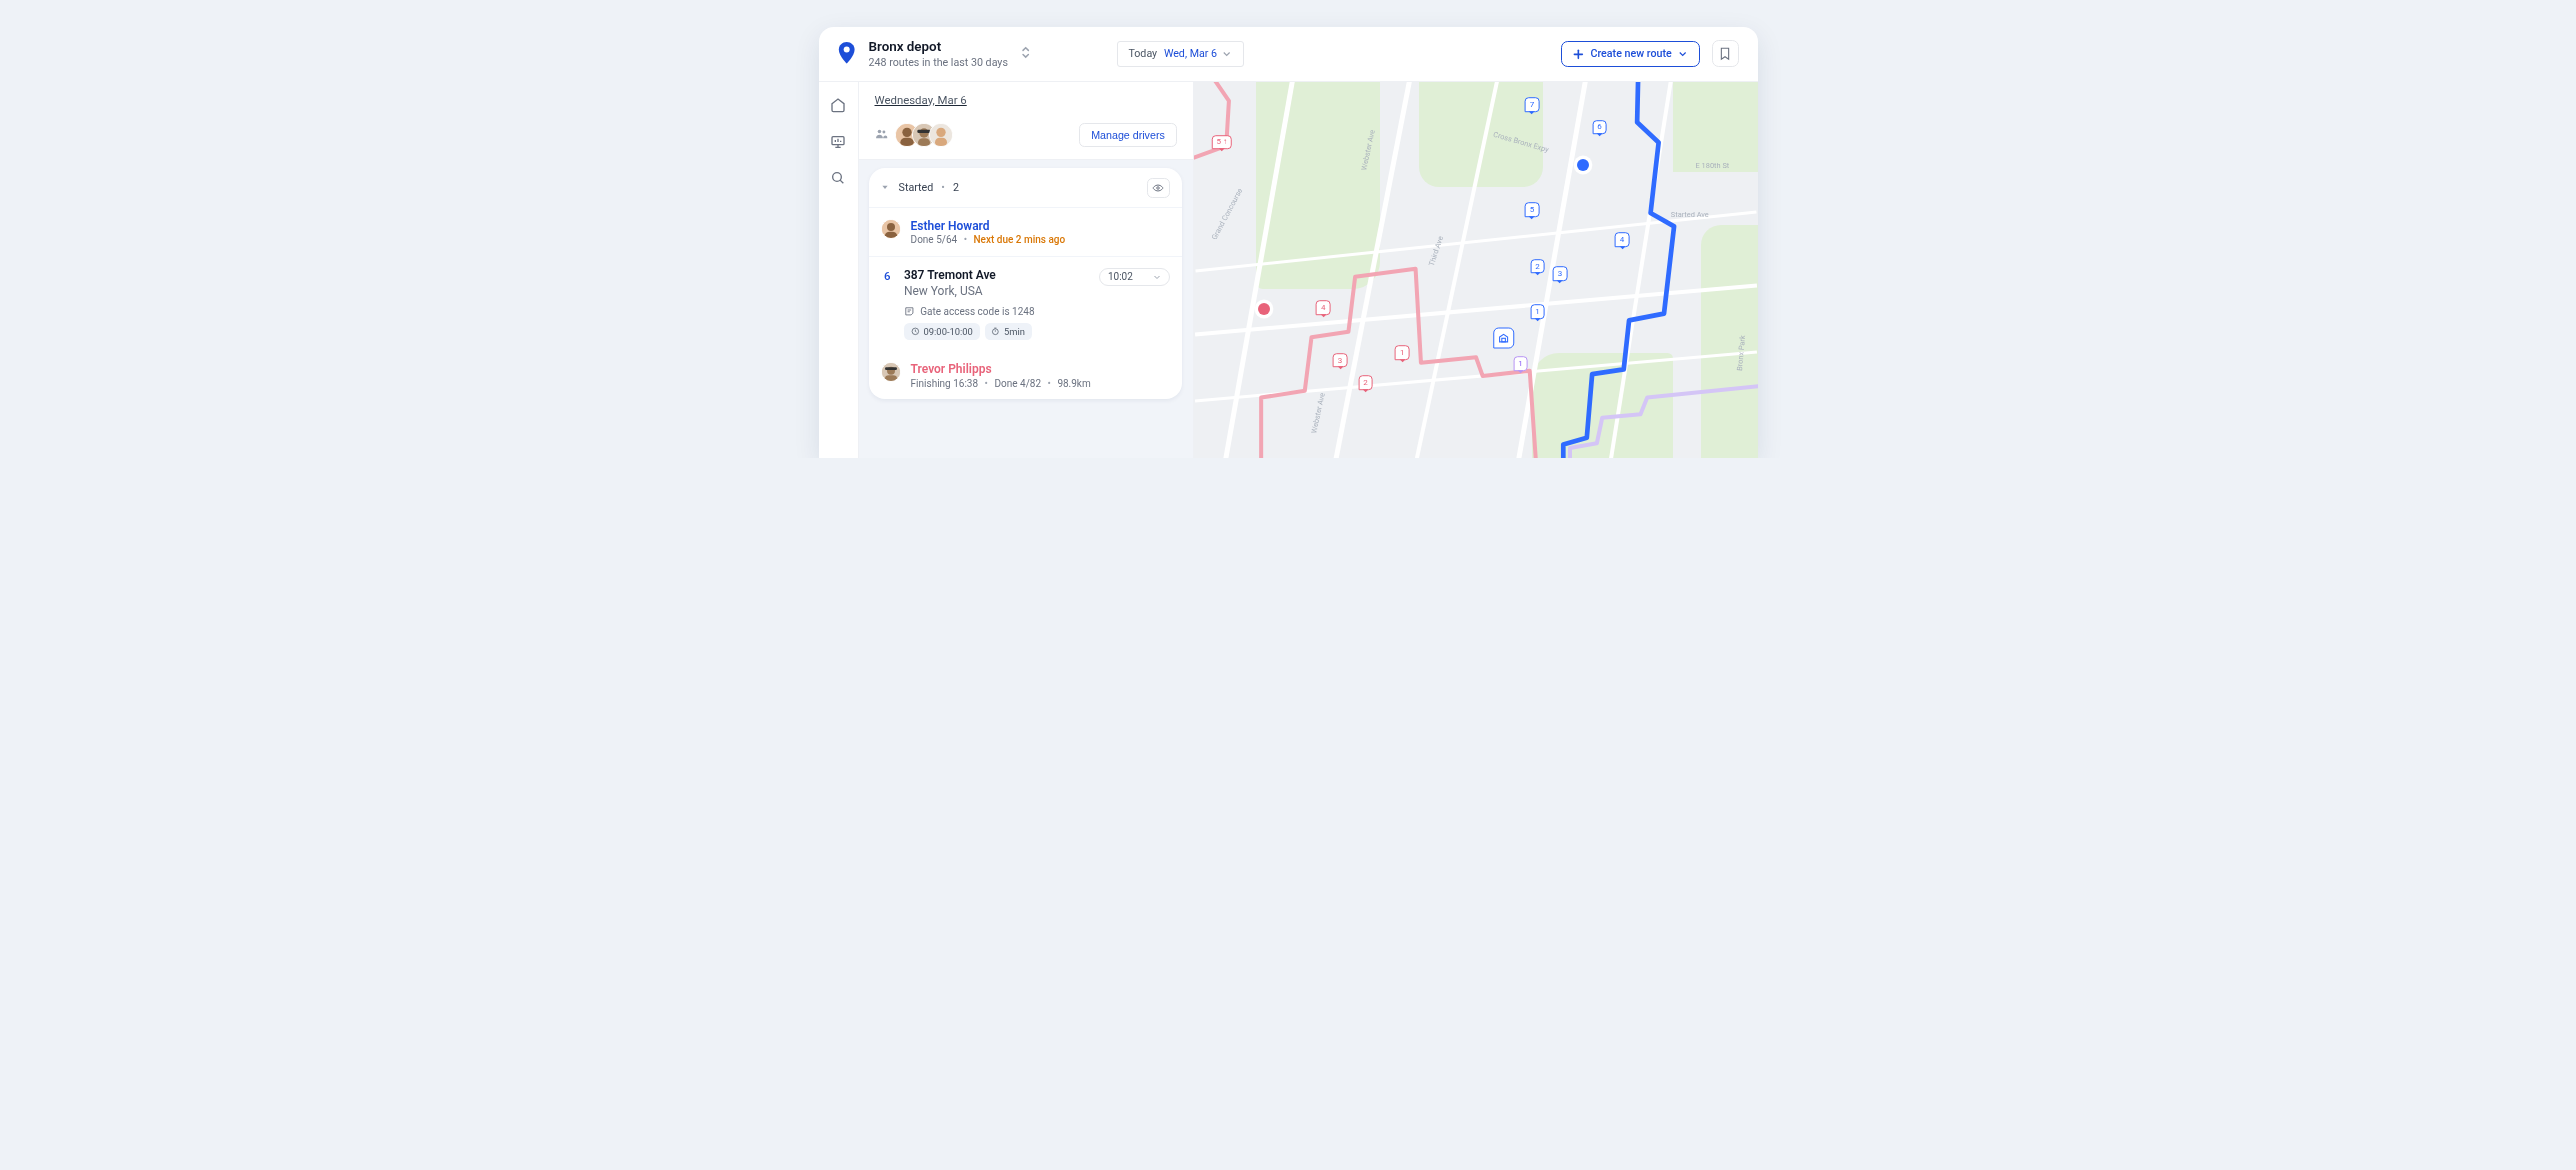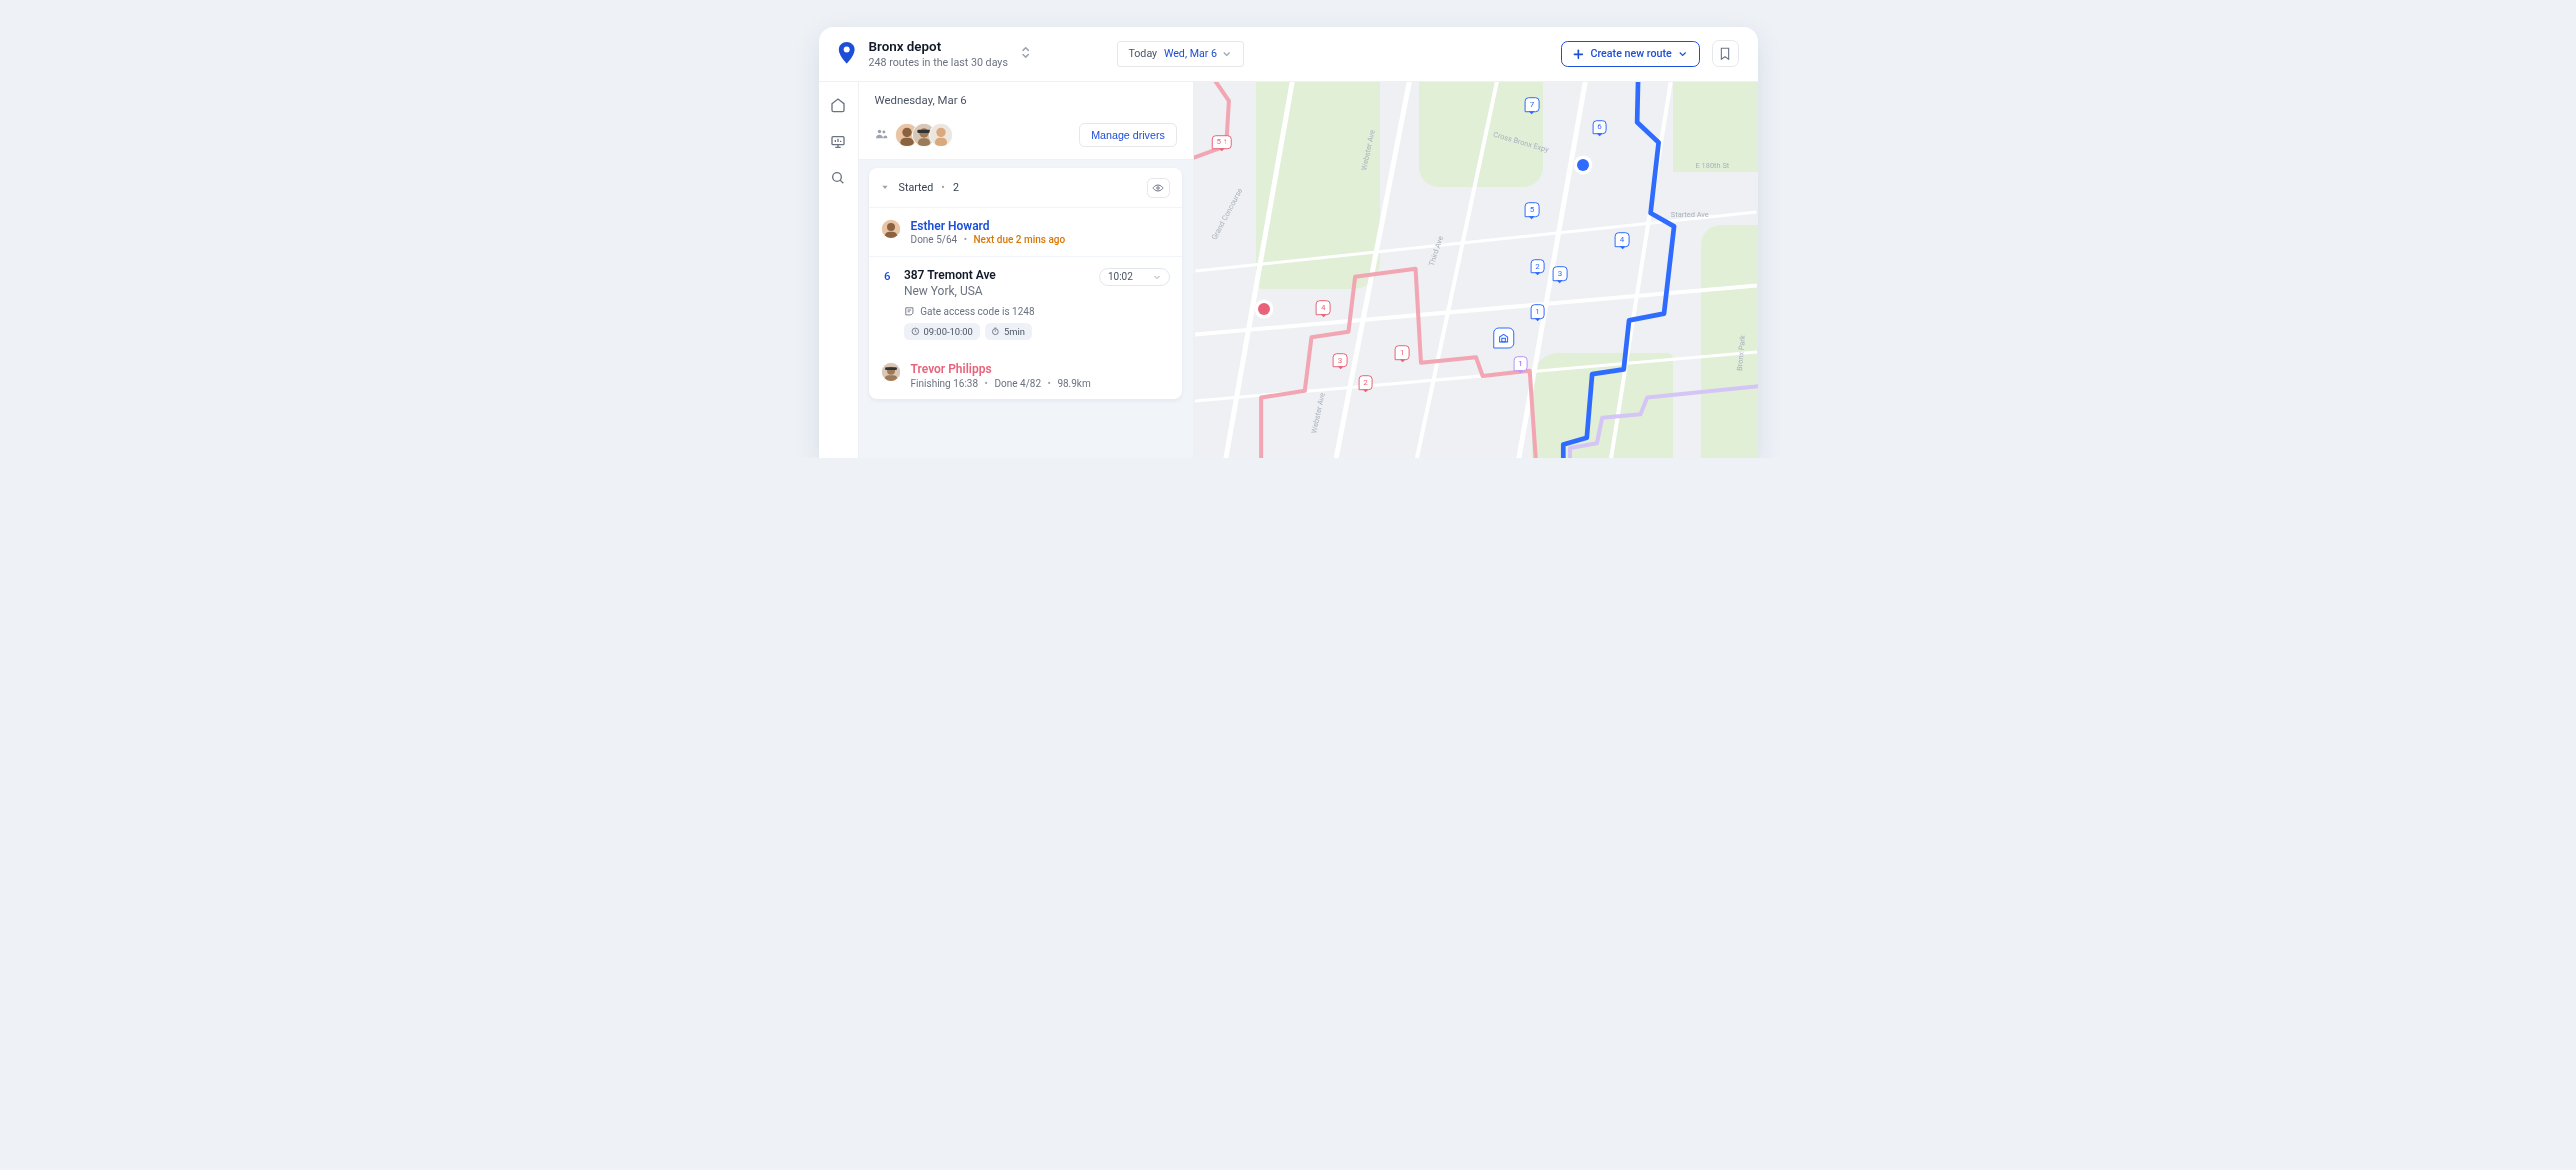--- a/index.html
+++ b/index.html
@@ -79,20 +79,21 @@
   .rail-item { width:17.4px; height:17.4px; color:#6b7280; cursor:pointer; display:flex; align-items:center; justify-content:center; }
 
   .panel {
     width:335px;
     border-right:0.7px solid #eef0f4;
     display:flex; flex-direction:column;
     overflow:hidden;
   }
   .panel-head {
     padding:10.7px 16px;
+    text-decoration:underline;
   }
   .panel-date { font-size:11.4px; color:#4b5563; }
   .drivers-row {
     display:flex; align-items:center;
     padding:5.4px 16px 12px 16px;
     gap:6.7px;
   }
   .people-icon { color:#9ca3af; }
   .avatars { display:flex; }
   .avatar {
@@ -110,21 +111,21 @@
     background:#fff; cursor:pointer; font-weight:500;
   }
 
   .list-area {
     border-top:0.7px solid #eef0f4;
     background:#f1f4f9;
     padding:8px 10.7px 0 10.7px;
     flex:1; overflow:auto;
   }
   .card {
-    background:#fff; border-radius:8px;
+    background:#fff; border-radius:16px;
     box-shadow:0 1.3px 4px rgba(20,40,80,0.06);
   }
   .card-top {
     display:flex; align-items:center;
     padding:9.4px 12px;
     border-bottom:0.7px solid #f1f4f9;
   }
   .caret-sm { color:#9ca3af; margin-right:9.4px; }
   .card-status { font-size:10.7px; color:#374151; }
   .dot-sep { color:#9ca3af; padding:0 5.4px; }

